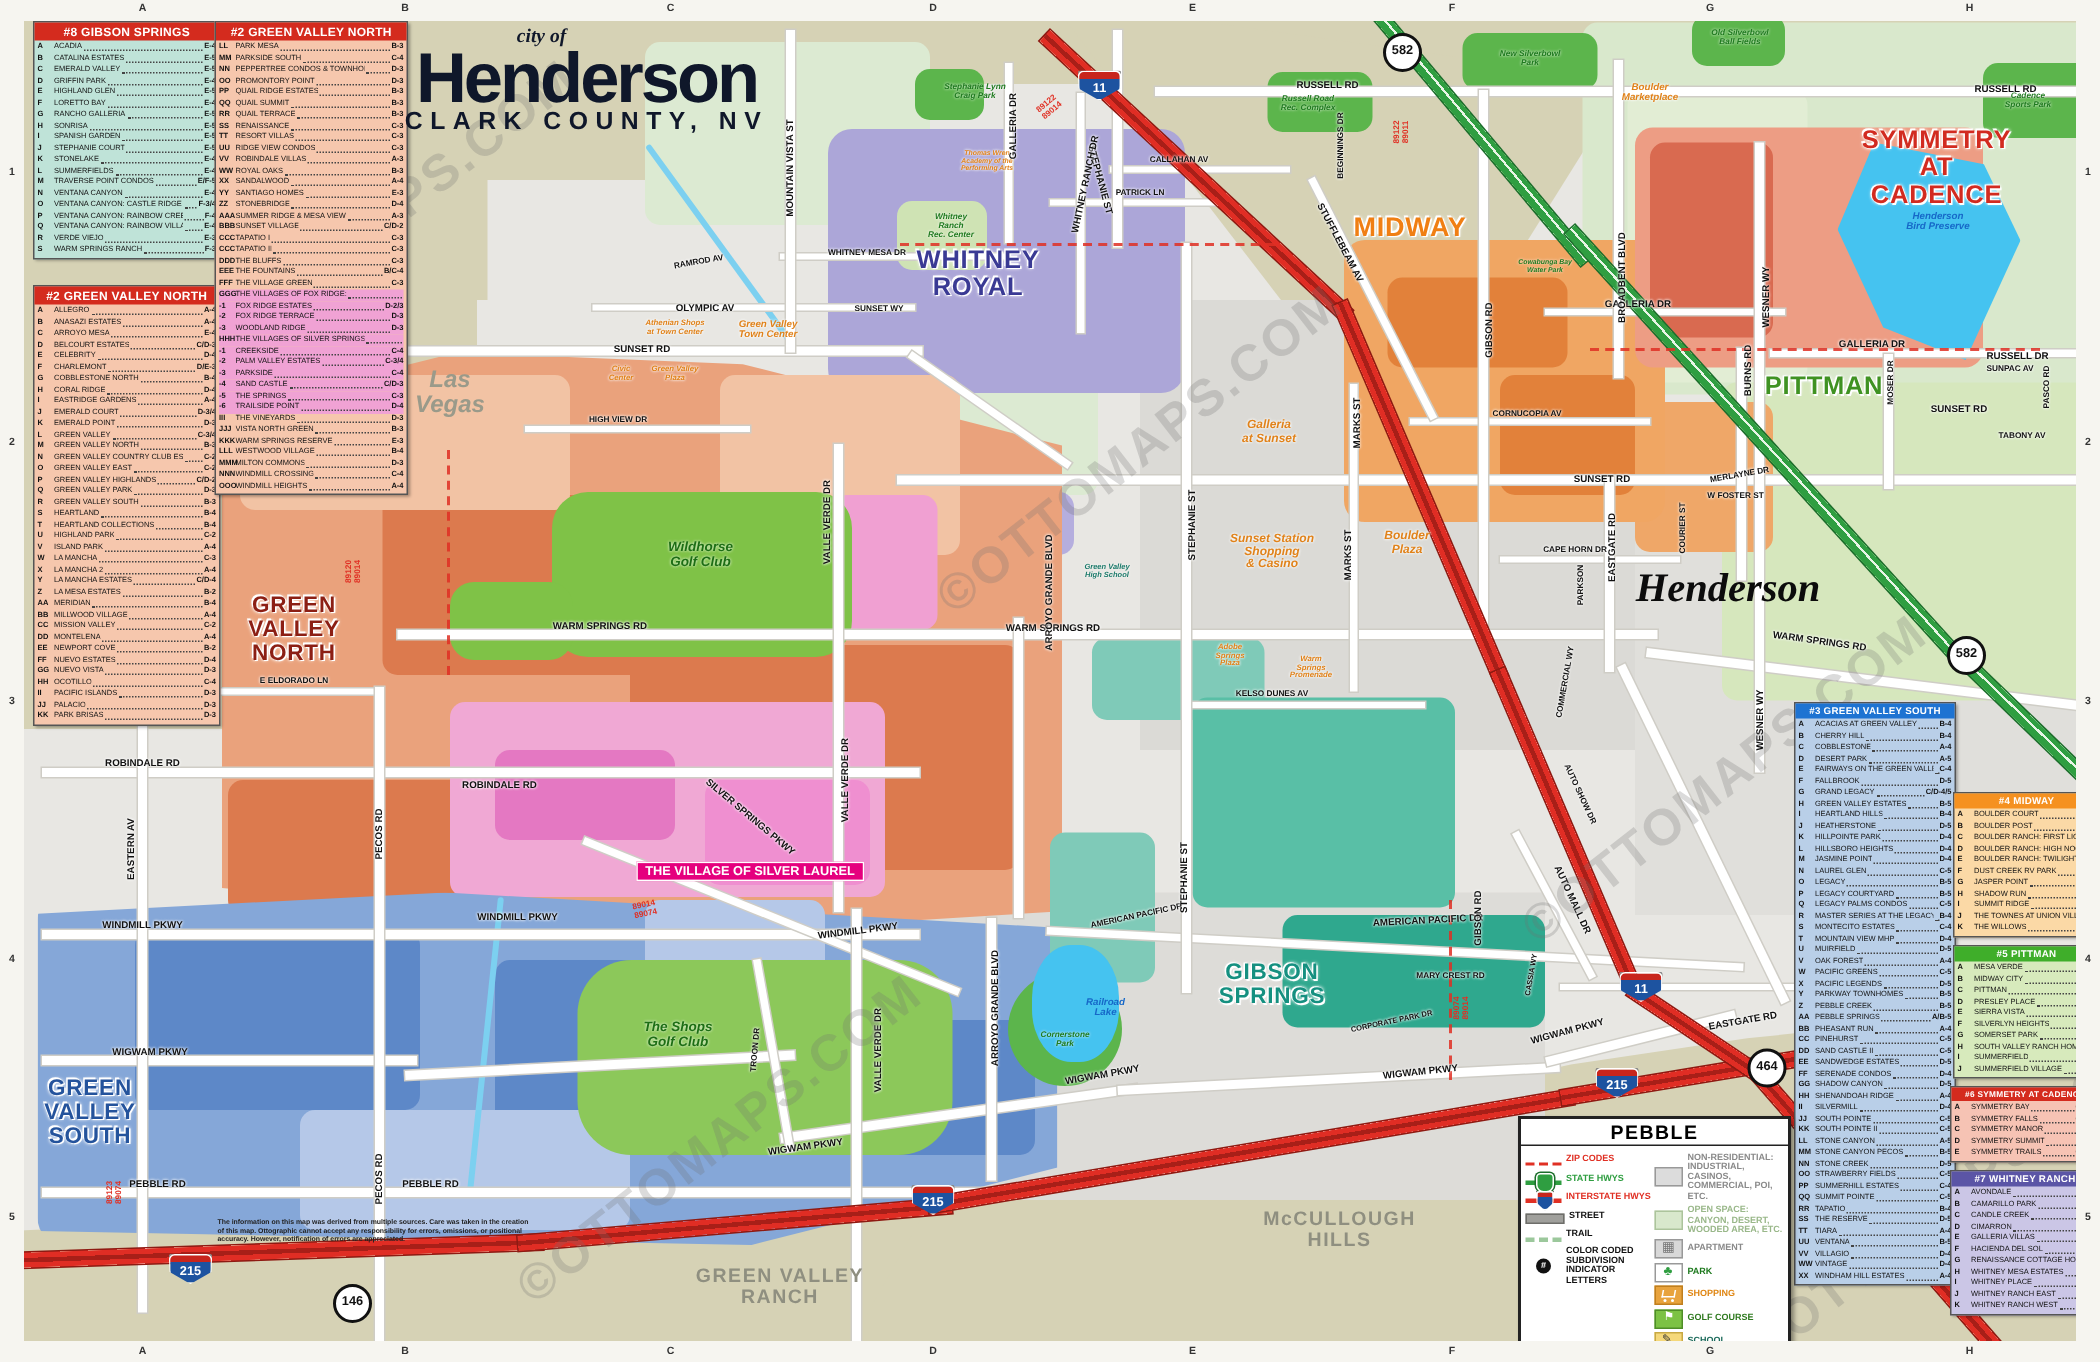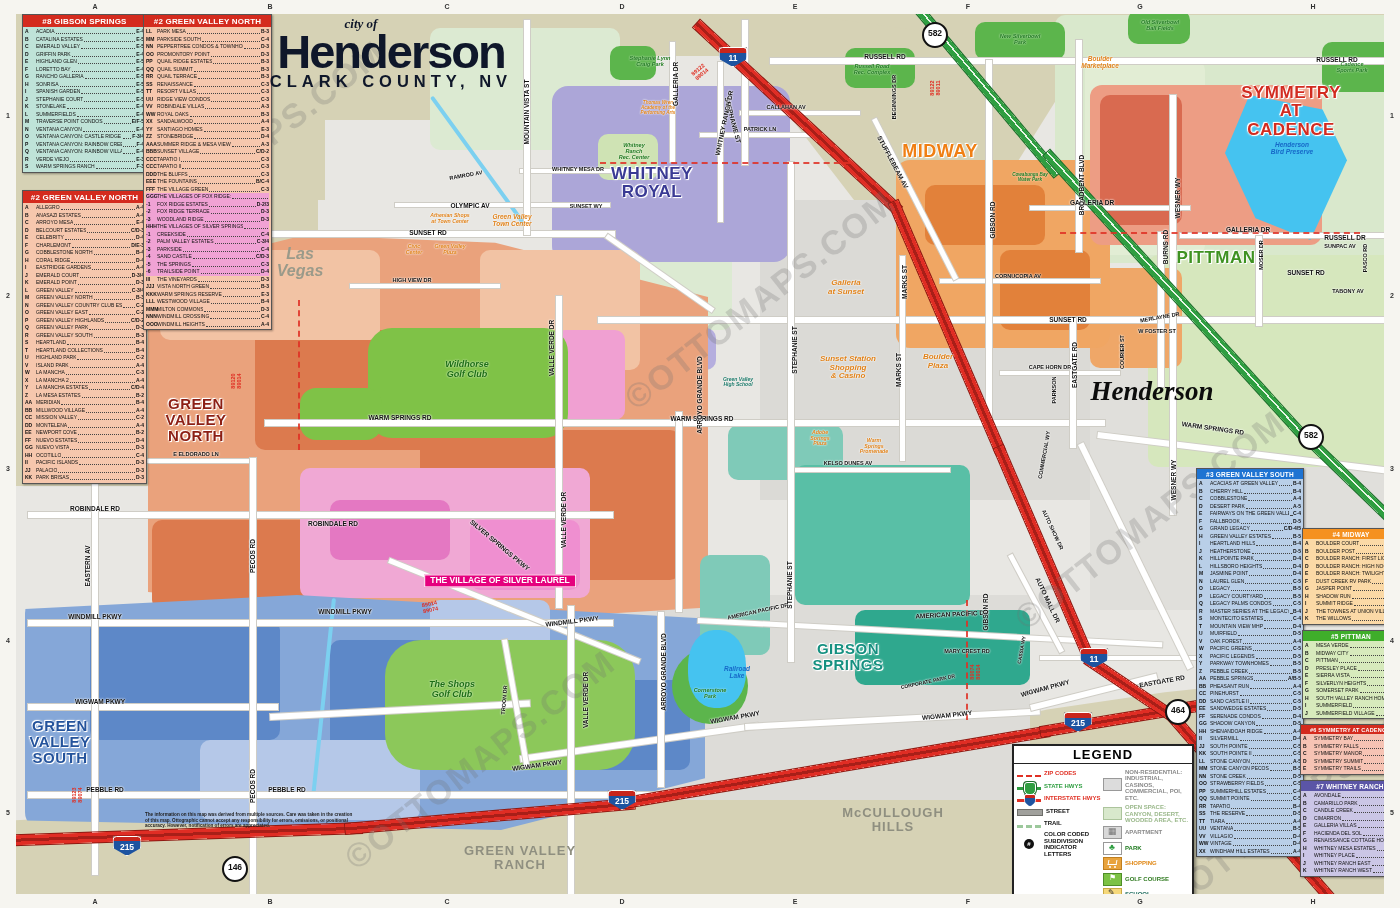--- a/index.html
+++ b/index.html
@@ -1594,21 +1594,21 @@
         <div class="lrow2">
           <span class="k">K</span>
           <span class="n">WHITNEY RANCH WEST</span>
           <span class="dots"></span>
           <span class="g">F-1</span>
         </div>
       </div>
   </div>
 
   <div id="legendbox">
-    <div class="ltitle">LEGEND</div>
+    <div class="ltitle">PEBBLE</div>
     <div class="lcols">
       <div class="lcol">
 
       <div class="lrow">
             <span class="lic ic-zip"></span>
             <span class="ll" style="color: rgb(224, 48, 36);">ZIP CODES</span>
           </div>
           <div class="lrow">
             <span class="lic ic-state"></span>
             <span class="ll" style="color: rgb(47, 158, 65);">STATE HWYS</span>

